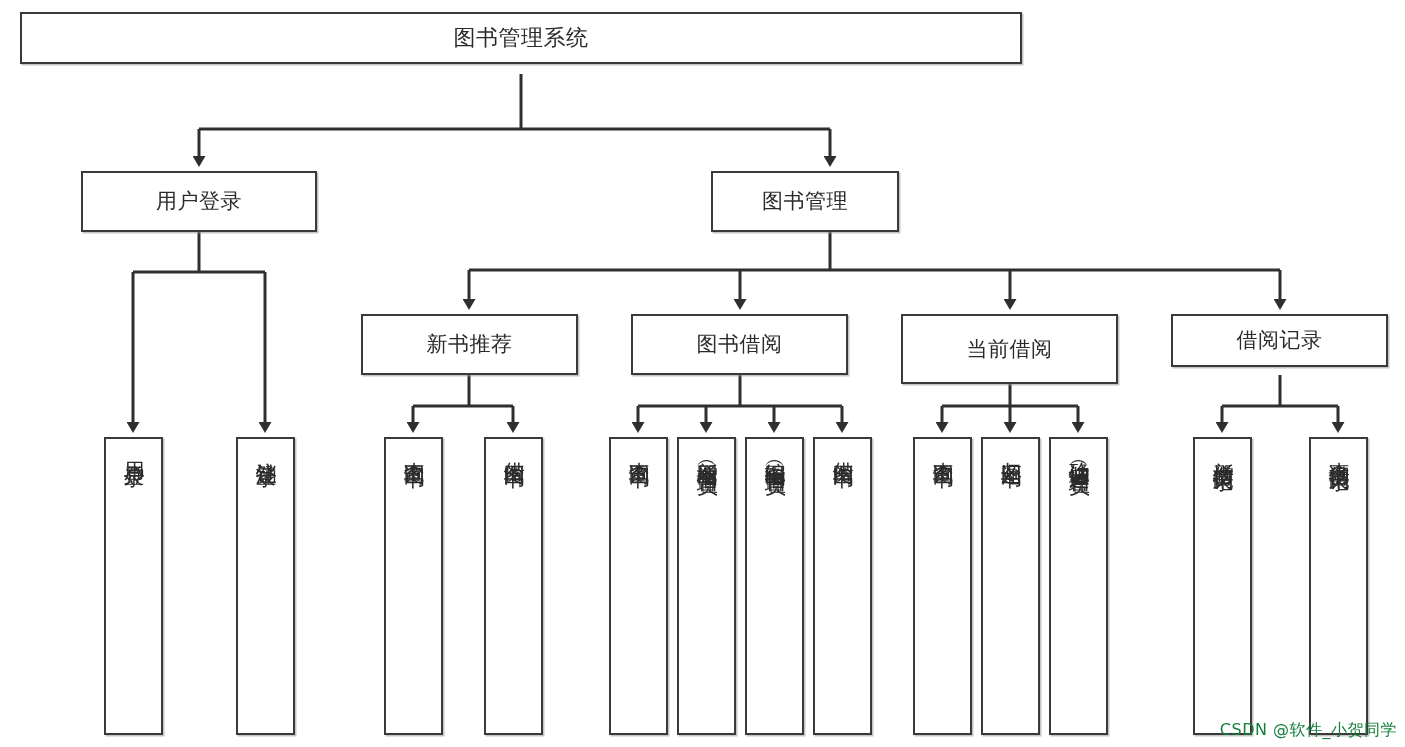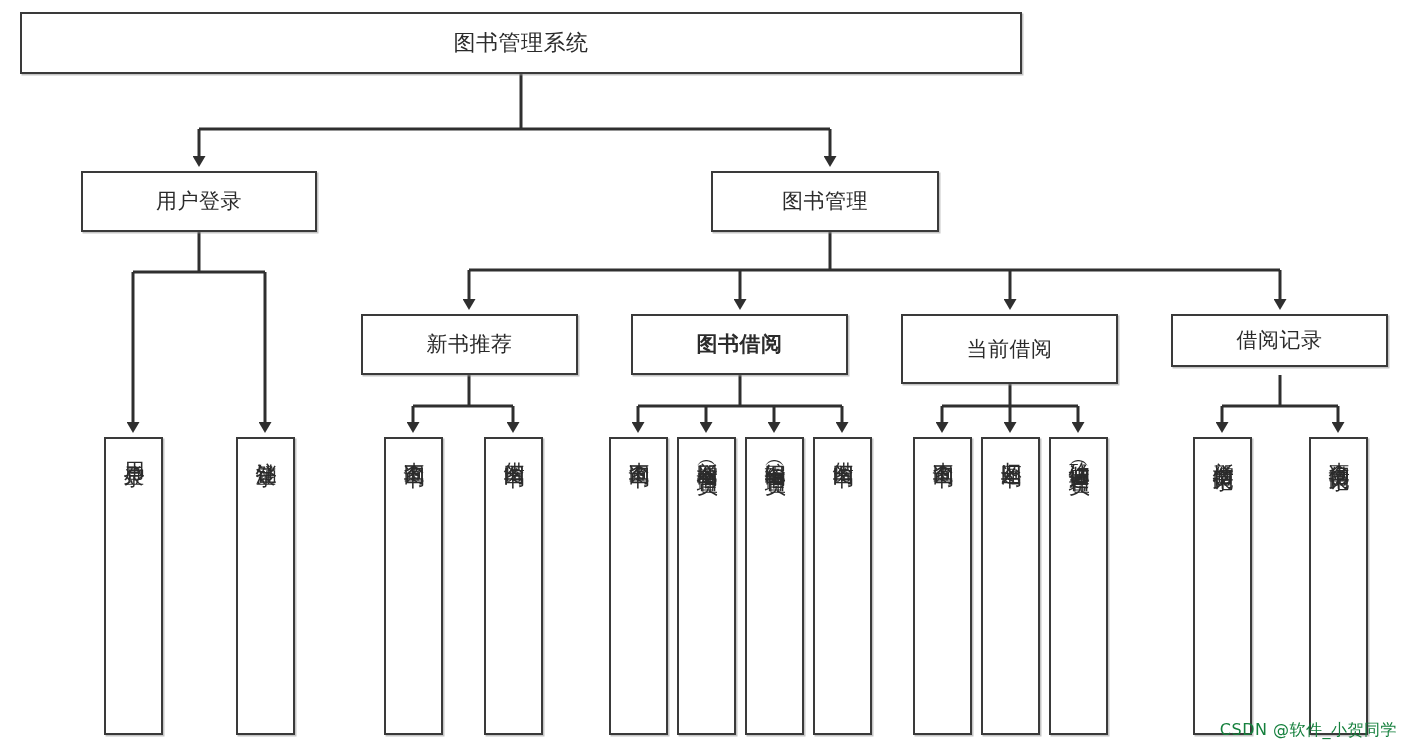--- a/index.html
+++ b/index.html
@@ -120,37 +120,37 @@
       <path d="M1010,406 L1010,423" marker-end="url(#arrow)"></path>
       <path d="M1078,406 L1078,423" marker-end="url(#arrow)"></path>
 
       <path d="M1280,375 L1280,406"></path>
       <path d="M1222,406 L1338,406"></path>
       <path d="M1222,406 L1222,423" marker-end="url(#arrow)"></path>
       <path d="M1338,406 L1338,423" marker-end="url(#arrow)"></path>
     </g>
   </svg>
 
-  <div class="node-box root" style="left:20px; top:12px; width:1002px; height:62px;">
+  <div class="node-box root" style="left:20px; top:12px; width:1002px; height:52px;">
     <span class="node-label-h">图书管理系统</span>
   </div>
 
   <div class="node-box" style="left:81px; top:171px; width:236px; height:61px;">
     <span class="node-label-h">用户登录</span>
   </div>
 
-  <div class="node-box" style="left:711px; top:171px; width:228px; height:61px;">
+  <div class="node-box" style="left:711px; top:171px; width:188px; height:61px;">
     <span class="node-label-h">图书管理</span>
   </div>
 
   <div class="node-box" style="left:361px; top:314px; width:217px; height:61px;">
     <span class="node-label-h">新书推荐</span>
   </div>
 
-  <div class="node-box" style="left:631px; top:314px; width:217px; height:61px;font-weight:bold;">
+  <div class="node-box" style="left:631px; top:314px; width:217px; height:61px;">
     <span class="node-label-h">图书借阅</span>
   </div>
 
   <div class="node-box" style="left:901px; top:314px; width:217px; height:70px;">
     <span class="node-label-h">当前借阅</span>
   </div>
 
   <div class="node-box" style="left:1171px; top:314px; width:217px; height:53px;">
     <span class="node-label-h">借阅记录</span>
   </div>

